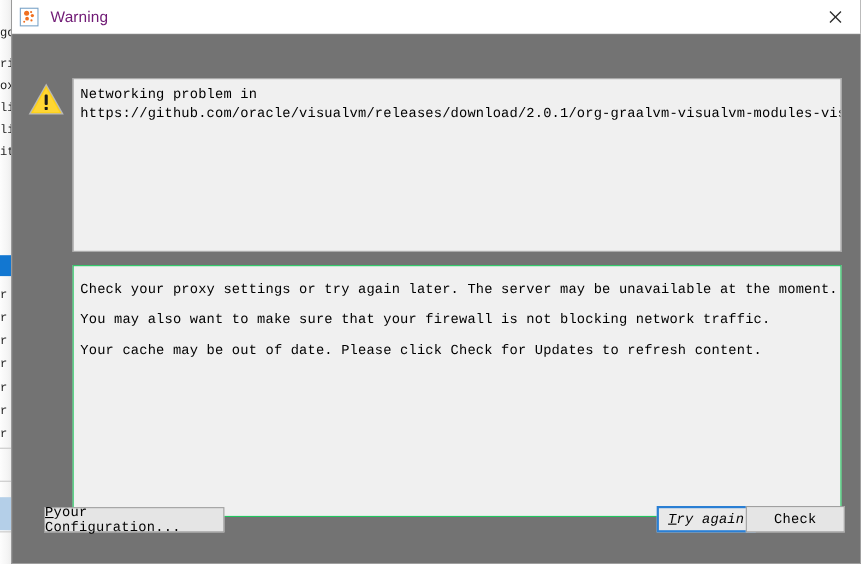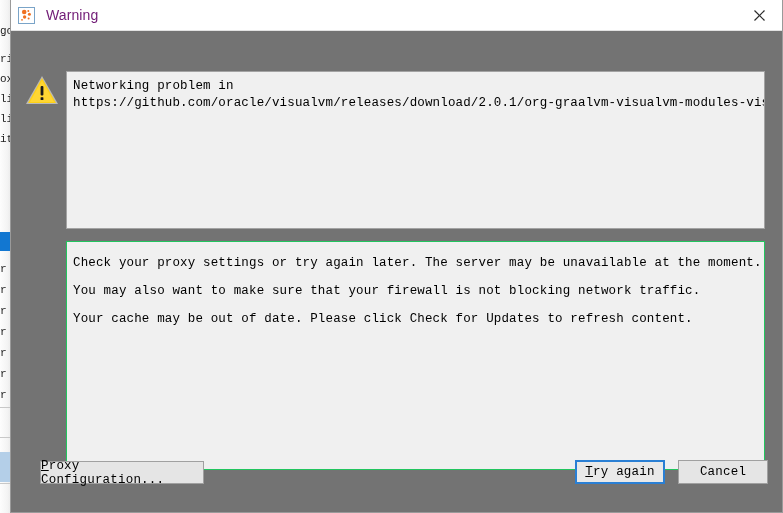--- a/index.html
+++ b/index.html
@@ -206,21 +206,21 @@
     align-items: center;
     justify-content: center;
     letter-spacing: 0.2px;
     user-select: none;
   }
   .btn.default {
     background: #e9e9e9;
     border: 2px solid #2a7fd4;
   }
   .btn-proxy { left: 29px; top: 11px; width: 164px; height: 23px; }
-  .btn-try   { left: 564px; top: 10px; width: 90px; height: 24px; }
+  .btn-try   { left: 586px; top: 10px; width: 90px; height: 24px; font-style: italic; }
   .btn-cancel{ left: 667px; top: 10px; width: 90px; height: 24px; }
   .mnem { text-decoration: underline; }
 </style>
 </head>
 <body>
 
 <div id="backdrop">
   <div class="bg-toolbar-line"></div>
 
   <div class="bg-left-strip">
@@ -301,26 +301,26 @@
 
     <div class="detail-panel">
       <div class="detail-line">Check your proxy settings or try again later. The server may be unavailable at the moment.</div>
       <div class="detail-line">You may also want to make sure that your firewall is not blocking network traffic.</div>
       <div class="detail-line">Your cache may be out of date. Please click Check for Updates to refresh content.</div>
     </div>
 
     <div class="button-bar">
 
       <div class="btn btn-proxy">
-        <span><span class="mnem">P</span><span>roxy Configuration...</span></span>
+        <span><span class="mnem">P</span><span>your Configuration...</span></span>
       </div>
 
       <div class="btn default btn-try">
         <span><span class="mnem">T</span><span>ry again</span></span>
       </div>
 
       <div class="btn btn-cancel">
-        <span>Cancel</span>
+        <span>Check</span>
       </div>
 
     </div>
   </div>
 </div>
 
 </body></html>

